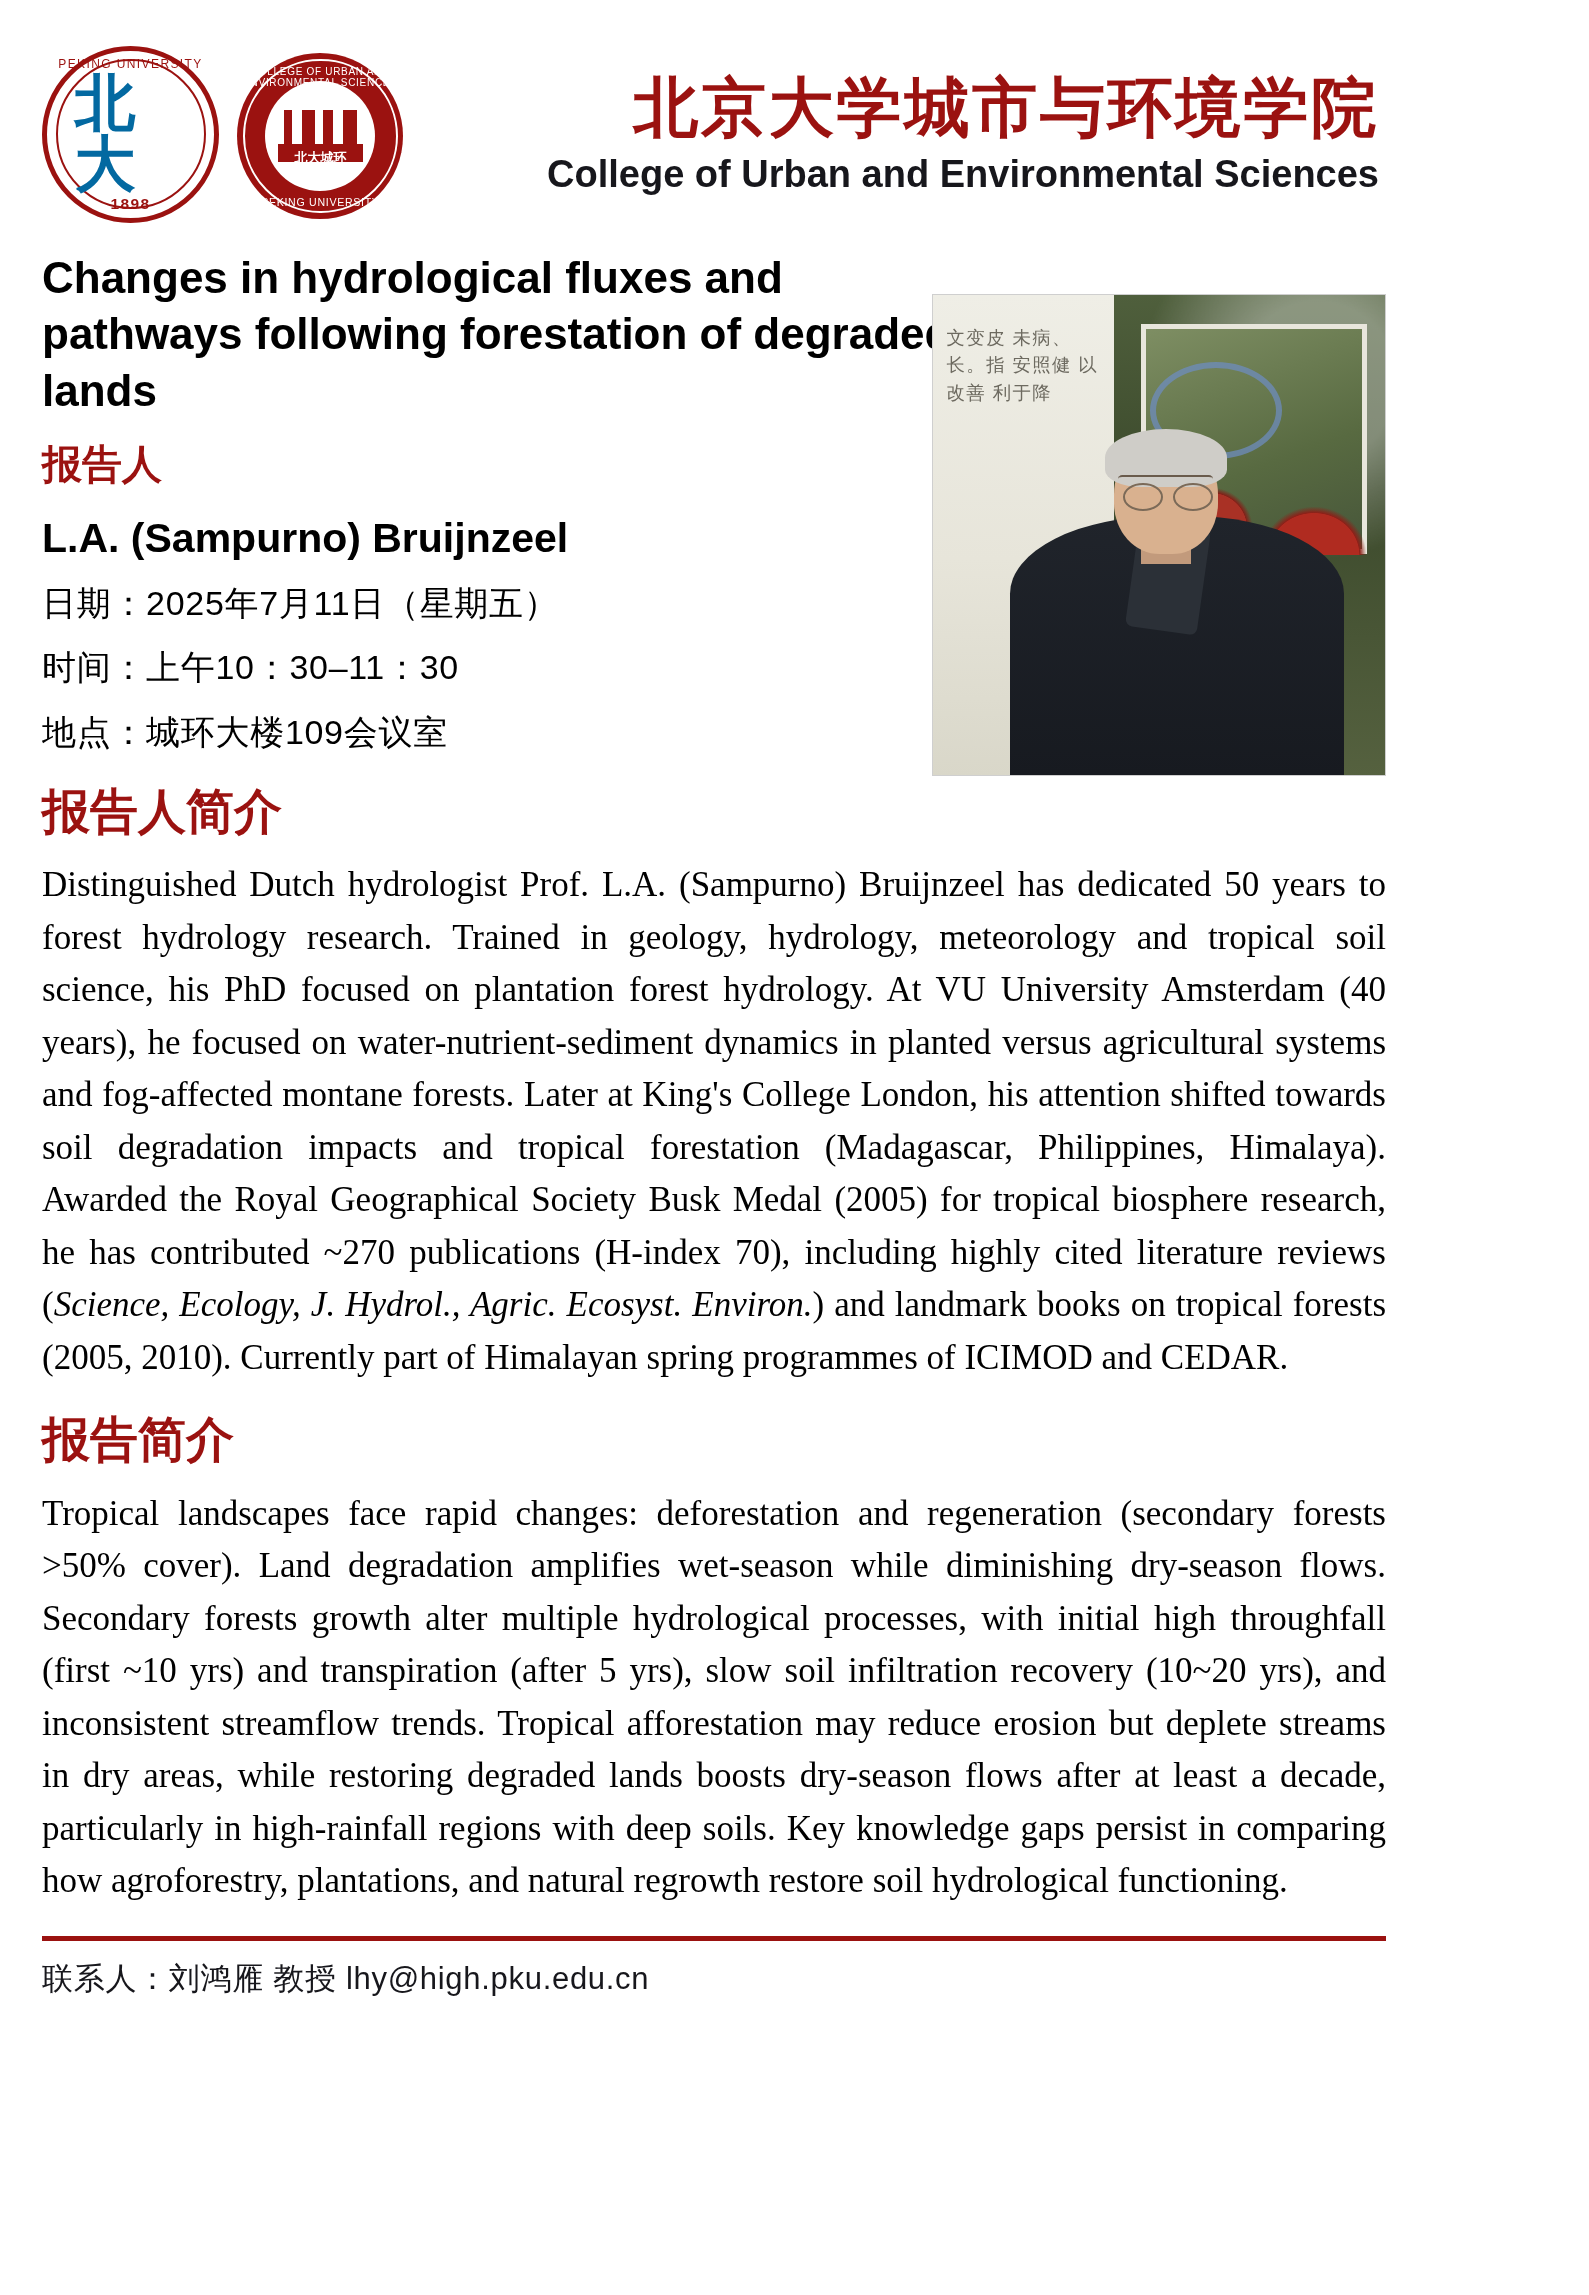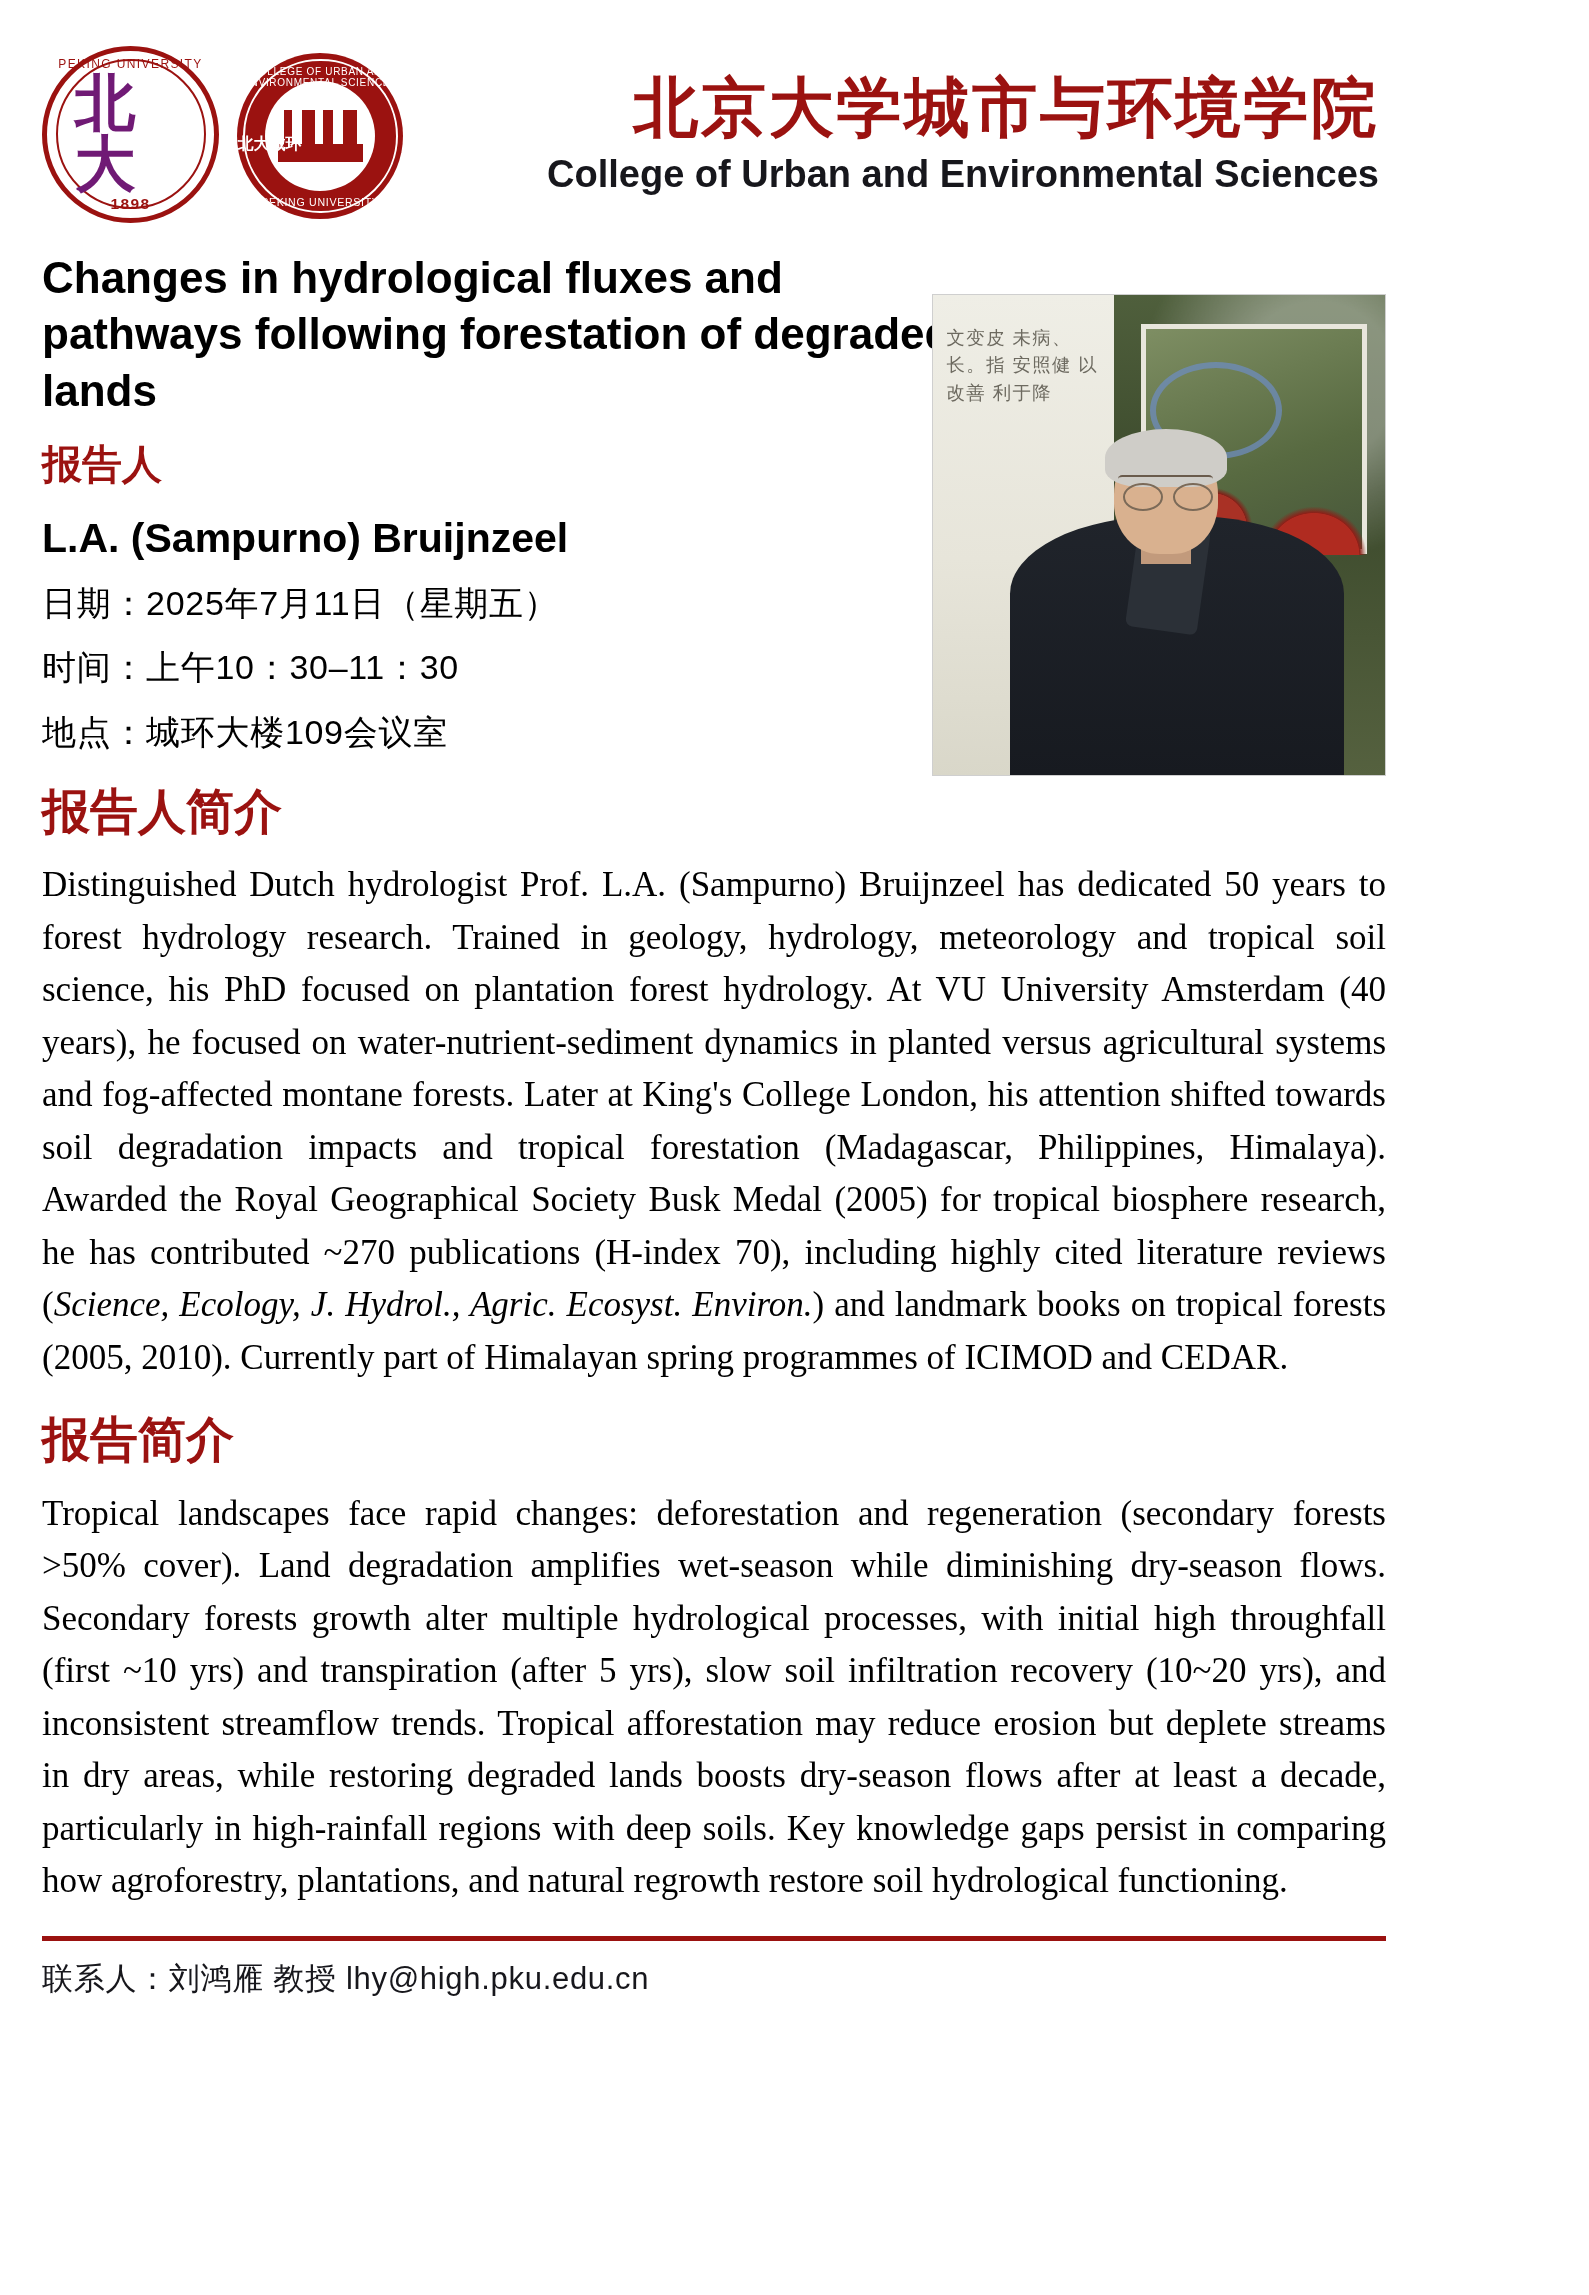--- a/index.html
+++ b/index.html
@@ -272,21 +272,21 @@
     border: 2.1px solid #9b1210;
   }
   .seal-inner {
     position: absolute;
     inset: 32.5px;
     border-radius: 50%;
     background: #ffffff;
     display: flex;
     align-items: center;
     justify-content: center;
-    color: #701a75;
+    color: #0369a1;
     font-family: "Liberation Serif", serif;
     font-weight: bold;
     font-size: 61px;
     line-height: 1;
   }
   .seal-top, .seal-bottom {
     position: absolute;
     left: 0; right: 0;
     text-align: center;
     color: #9b1210;
@@ -338,26 +338,26 @@
     color: #ffffff;
     font-family: "Liberation Sans", sans-serif;
     font-size: 10px;
     letter-spacing: 0.7px;
   }
   .seal2 .t2.top { top: 12.7px; }
   .seal2 .t2.bot { bottom: 11.3px; font-size: 10.6px; }
   .seal2 .label-cn {
     position: absolute;
     left: 0; right: 0;
-    bottom: 64px;
-    text-align: left;
+    bottom: 52px;
+    text-align: center;
     color: #ffffff;
     font-family: "Liberation Sans", sans-serif;
     font-weight: bold;
-    font-size: 16px;
+    font-size: 13px;
   }
 </style>
 </head>
 <body>
 
 <div class="page">
 
   <div class="header">
 
     <div class="logo-pku">

